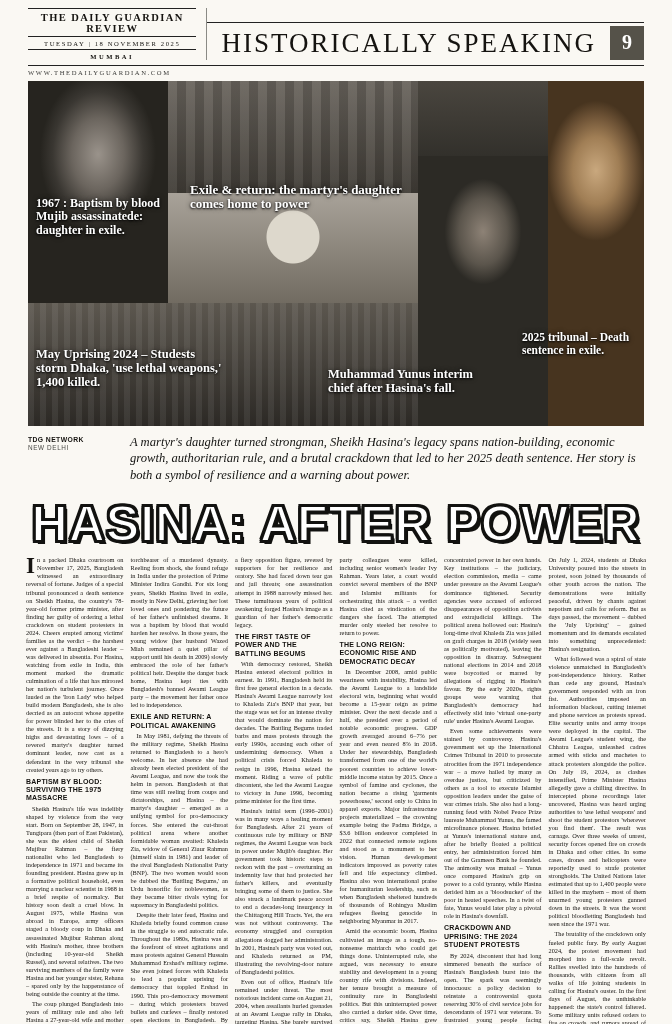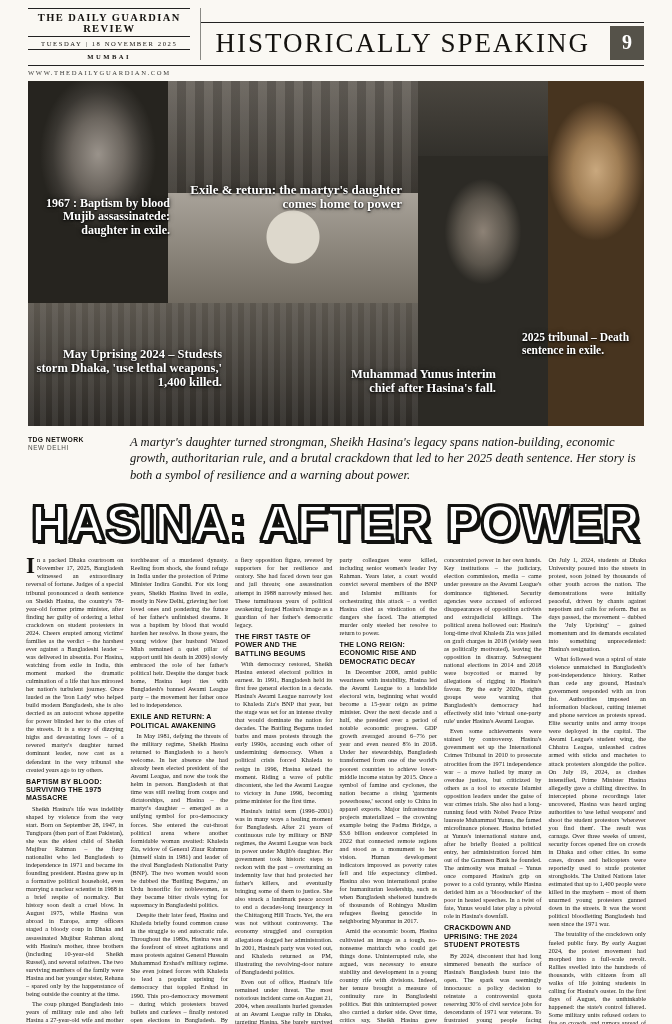--- a/index.html
+++ b/index.html
@@ -10,21 +10,21 @@
   }
   
   .masthead { display:flex; align-items:flex-end; margin:8px 28px 0; }
   .mast-left { width:216px; padding-right:10px; border-right:1px solid #8a8a85; }
   .paper-name {
     font-weight:700; font-size:10.5px; letter-spacing:1.4px; text-align:center;
     border-top:1.5px solid #222; border-bottom:1px solid #222; padding:3px 0 2px;
   }
   .date-line { font-size:6.6px; letter-spacing:1.6px; text-align:center; padding:2.5px 0; border-bottom:1px solid #222; }
   .city { font-size:6.6px; font-weight:700; letter-spacing:2.5px; text-align:center; padding-top:2.5px; }
-  .mast-right { flex:1; display:flex; align-items:center; gap:20px; padding-left:14px; border-top:1px solid #222; margin-top:1px; }
+  .mast-right { flex:1; display:flex; align-items:center; gap:14px; padding-left:14px; border-top:1px solid #222; margin-top:1px; }
   .section-title { flex:1; font-size:27px; font-weight:400; letter-spacing:2px; line-height:1; padding-top:4px; white-space:nowrap; }
   .page-number-box {
     width:34px; height:34px; background:#555249; color:#fff; flex:0 0 auto;
     display:flex; align-items:center; justify-content:center;
     font-size:20px; font-weight:700; margin-top:3px;
   }
   .header-rule { margin:5px 28px 0; border-top:1px solid #222; }
   .website { margin:3px 28px 5px; font-size:6.6px; letter-spacing:1.6px; color:#3a3a38; }
   
   .collage { position:relative; margin:0 28px; width:616px; height:345px; background:#1f1d1a; overflow:hidden; }
@@ -39,21 +39,20 @@
     background:linear-gradient(180deg,#4a463f,#32302b); }
   .t-yunus { left:390px; top:75px; width:130px; height:270px;
     background:radial-gradient(ellipse 48px 66px at 50% 28%, #8d8276 0%, #5b554c 50%, #2c2a25 80%), #201e1b; }
   .t-tribunal { left:520px; top:0; width:96px; height:345px;
     background:radial-gradient(ellipse 48px 70px at 50% 26%, #c9a87e 0%, #a07e55 48%, #6e5336 78%, #47341f 100%), #3c2c1a; }
   .t-protest { left:0; top:222px; width:390px; height:123px;
     background:repeating-linear-gradient(90deg, rgba(255,255,255,.07) 0 6px, rgba(0,0,0,0) 6px 12px), linear-gradient(180deg,#5c574f,#2c2925); }
   .caption {
     position:absolute; color:#fff; font-weight:700; line-height:1.15;
     text-shadow:0 1px 2px rgba(0,0,0,.95), 0 0 5px rgba(0,0,0,.7);
-    text-align:right;
   }
   .cap-1975   { left:8px;   top:116px; width:134px; font-size:12px; }
   .cap-exile  { left:162px; top:102px; width:212px; font-size:13px; }
   .cap-july   { left:8px;   top:266px; width:186px; font-size:12.5px; }
   .cap-yunus  { left:300px; top:286px; width:168px; font-size:12.5px;font-family:Liberation Serif, serif; }
   .cap-2025   { left:494px; top:250px; width:118px; font-size:11.5px; text-align:left; }
   
   .deck-row { display:flex; gap:22px; margin:8px 28px 0; }
   .byline-block { width:80px; flex:0 0 auto; padding-top:2px; }
   .byline-agency { font-family:"Liberation Sans",sans-serif; font-weight:700; font-size:6.8px; letter-spacing:.4px; }

